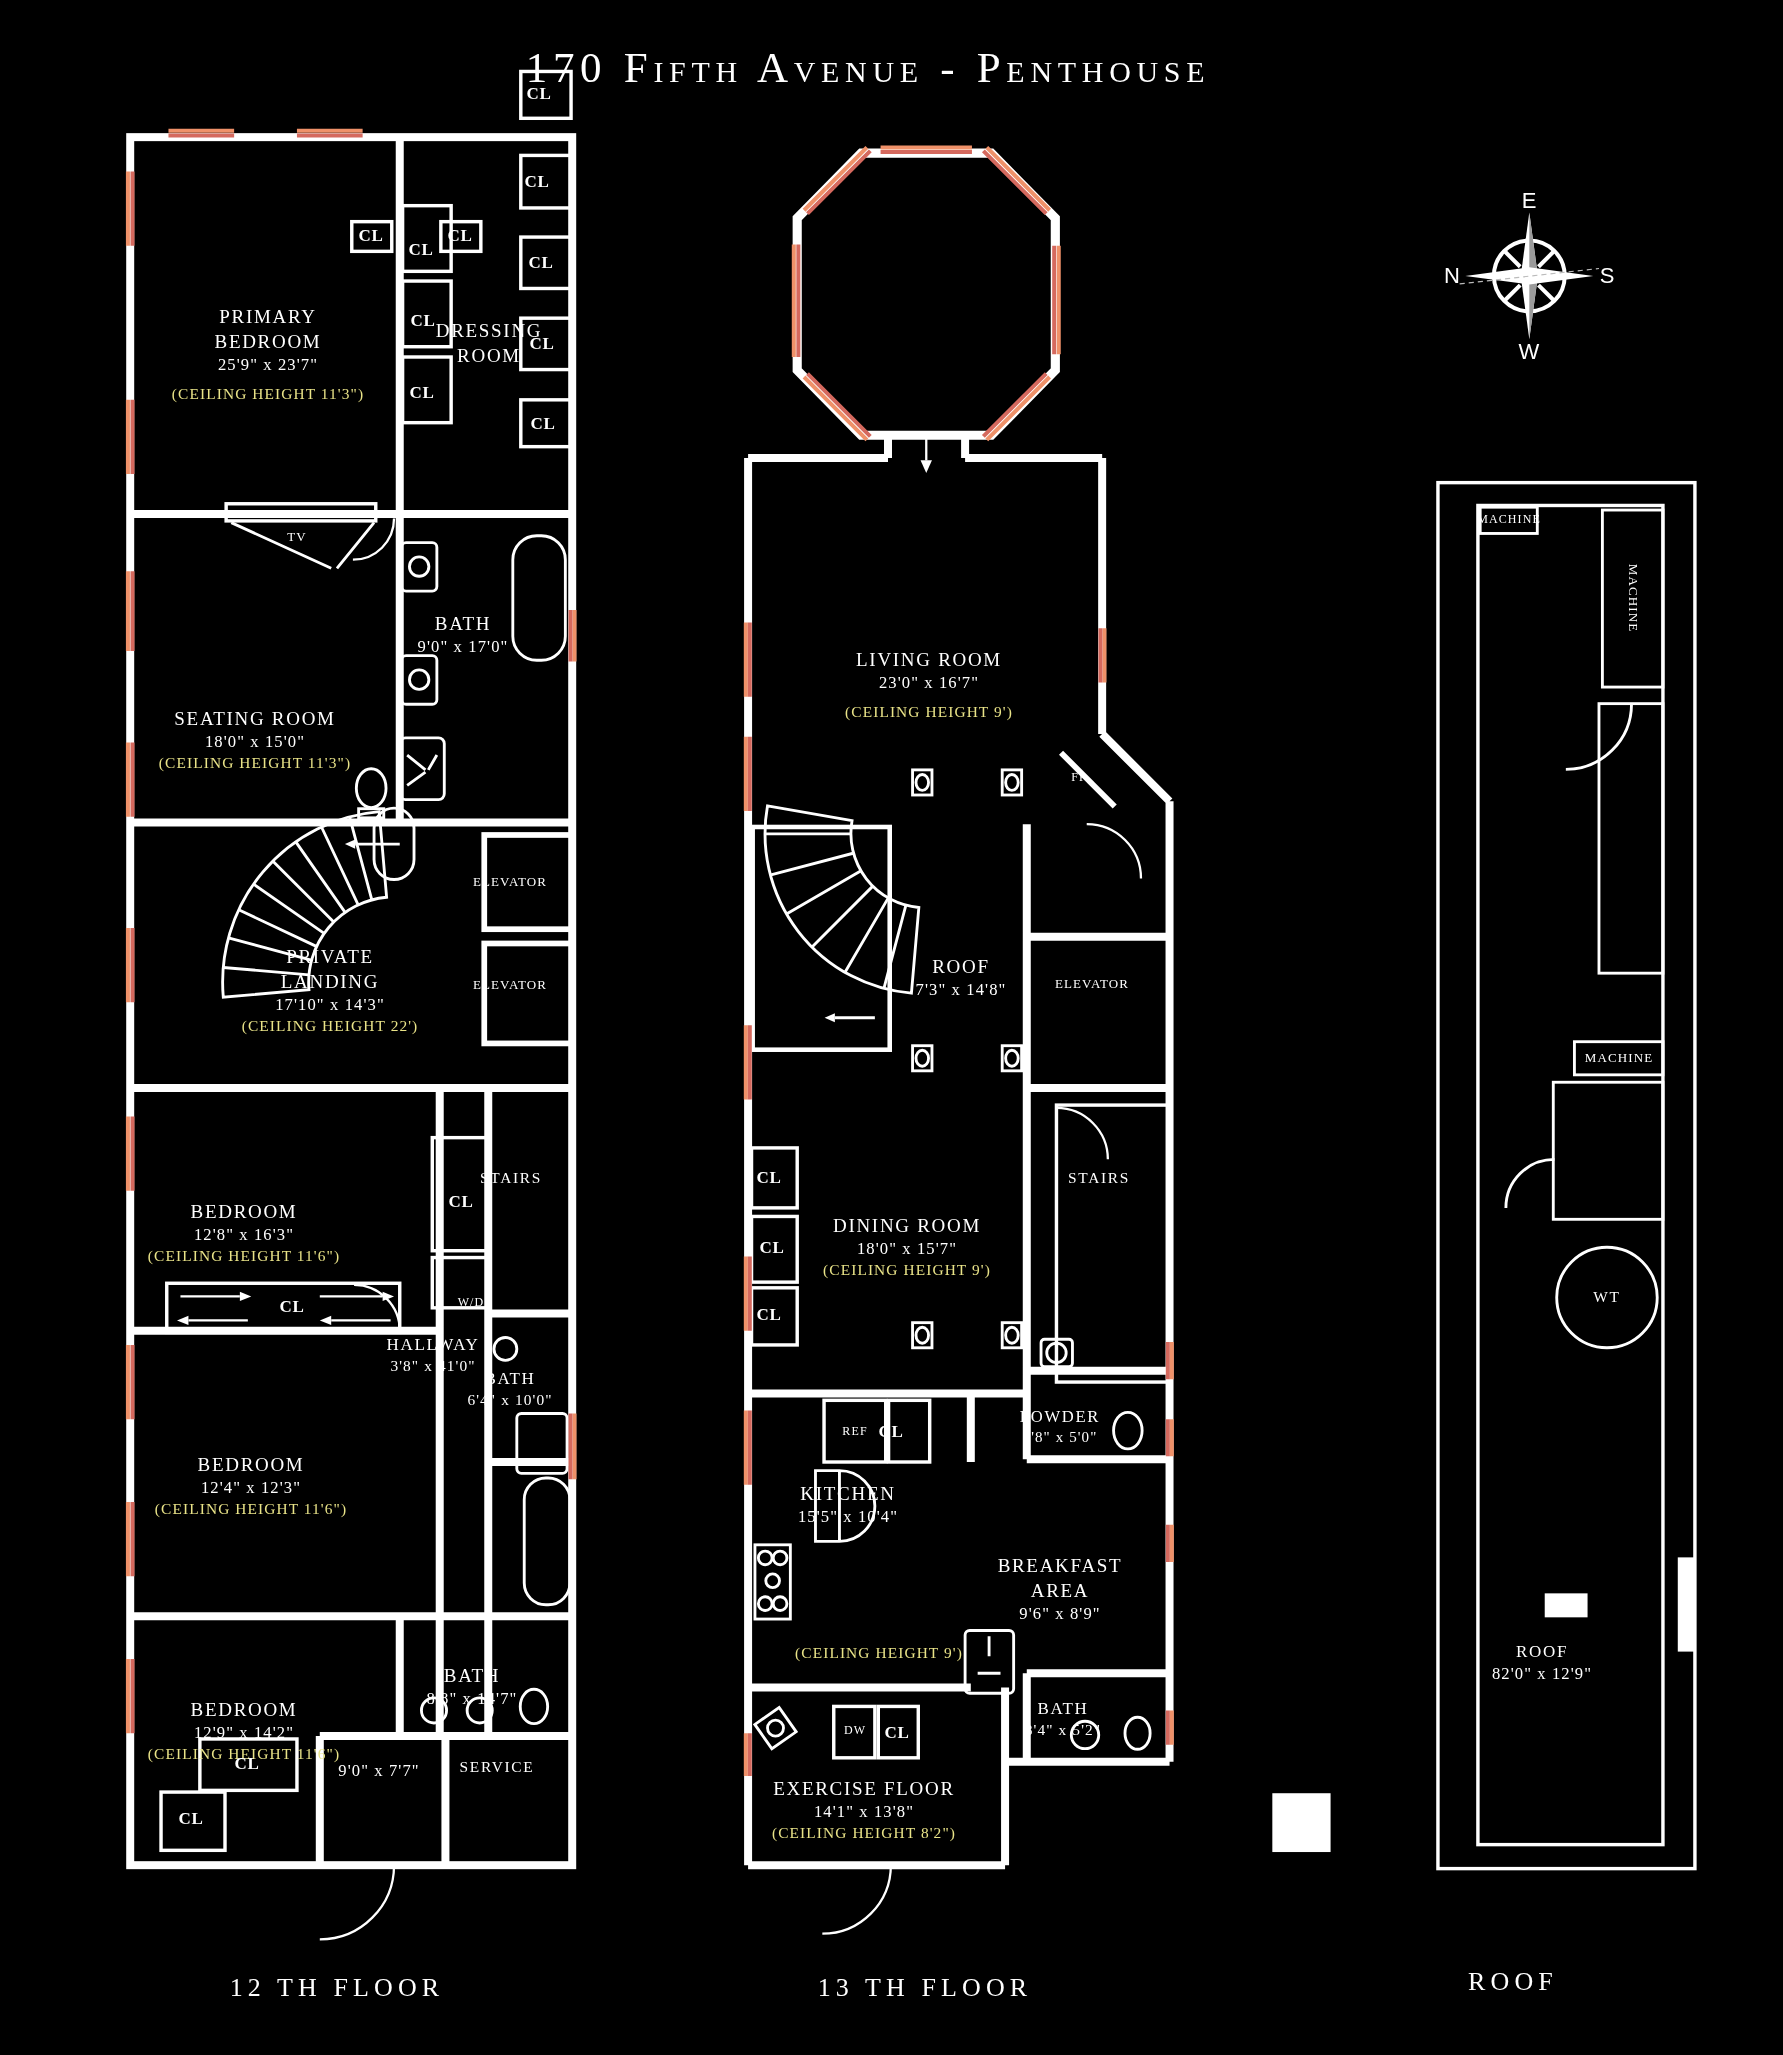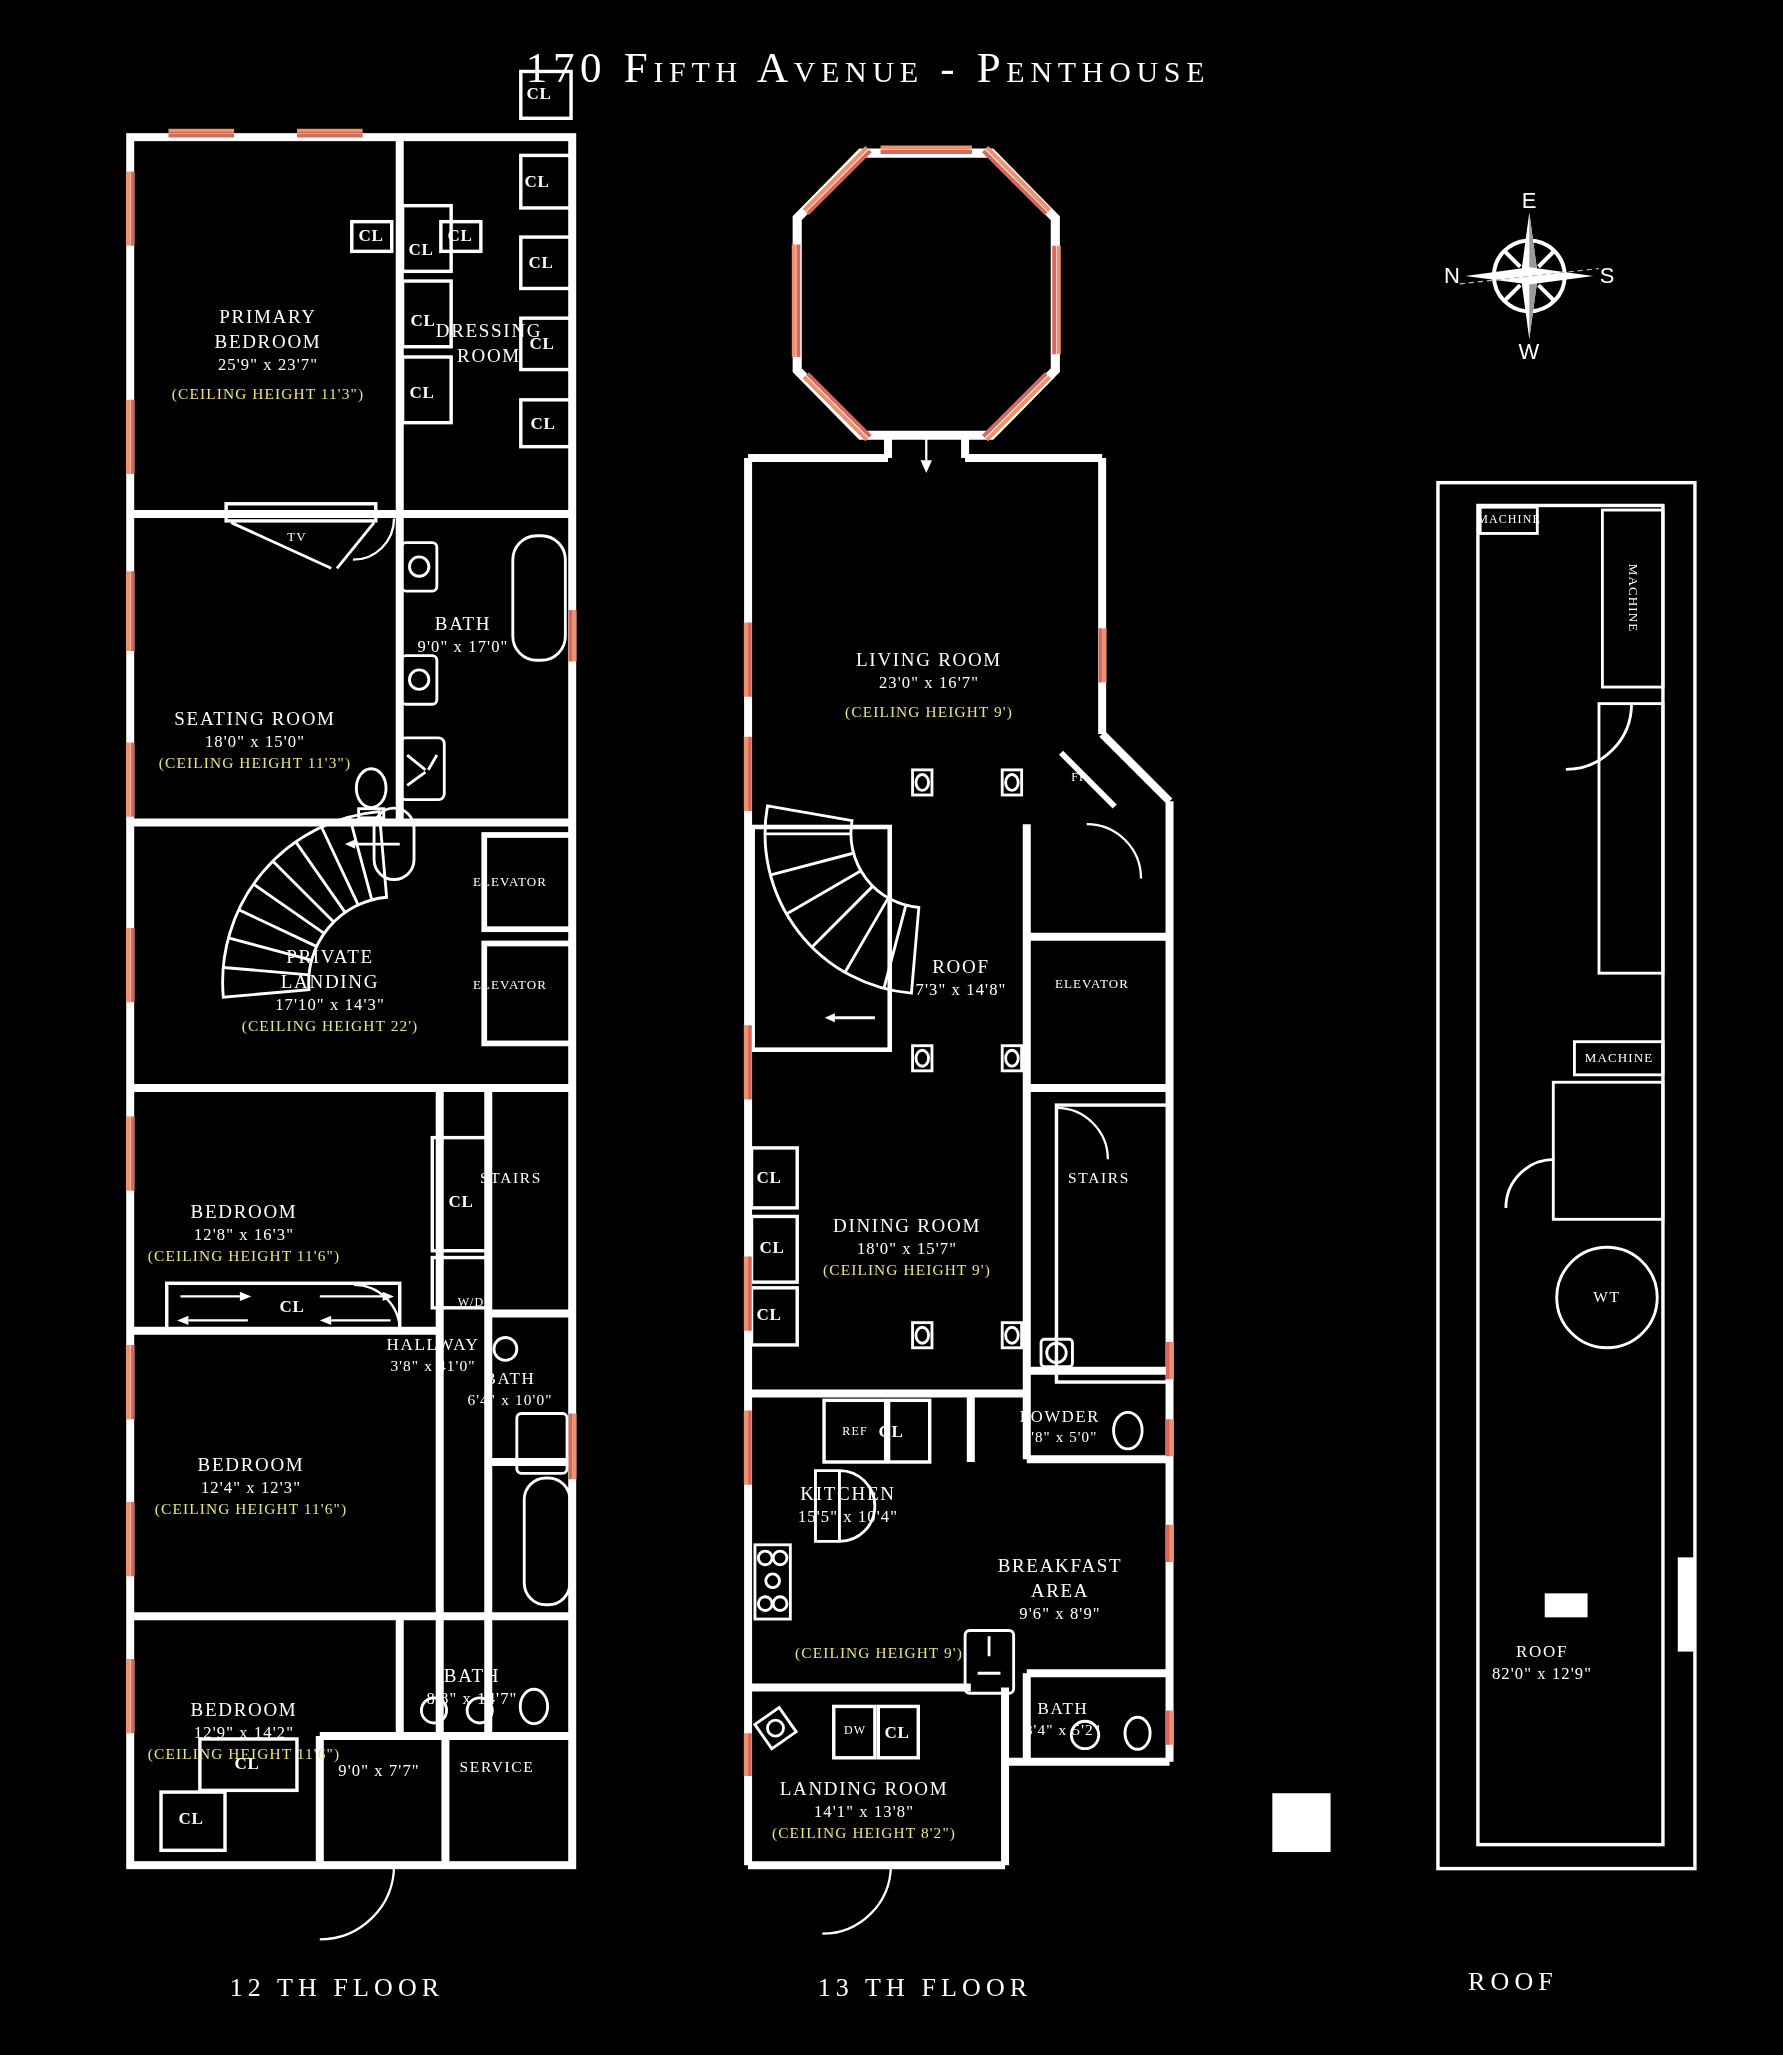--- a/index.html
+++ b/index.html
@@ -357,21 +357,21 @@
   <div class="rname w250">BREAKFAST AREA</div>
   <div class="rdim">9'6" x 8'9"</div>
 </div>
 <div class="lbl tiny" style="left:855px;top:1731px">DW</div>
 <div class="lbl cl" style="left:897px;top:1733px">CL</div>
 <div class="lbl" style="left:1063px;top:1719px">
   <div class="rname" style="font-size:17px">BATH</div>
   <div class="rdim" style="font-size:15.4px">8'4" x 5'2"</div>
 </div>
 <div class="lbl" style="left:864px;top:1810px">
-  <div class="rname">LANDING ROOM</div>
+  <div class="rname">EXERCISE FLOOR</div>
   <div class="rdim">14'1" x 13'8"</div>
   <div class="rceil">(CEILING HEIGHT 8'2")</div>
 </div>
 <div class="lbl floorlbl" style="left:925px;top:1988px">13 TH FLOOR</div>
 
 <div class="lbl tiny" style="left:1509px;top:520px">MACHINE</div>
 <div class="lbl sm machv" style="left:1633px;top:598px">MACHINE</div>
 <div class="lbl sm" style="left:1619px;top:1058px">MACHINE</div>
 <div class="lbl md" style="left:1607px;top:1297px">WT</div>
 <div class="lbl" style="left:1542px;top:1663px">

